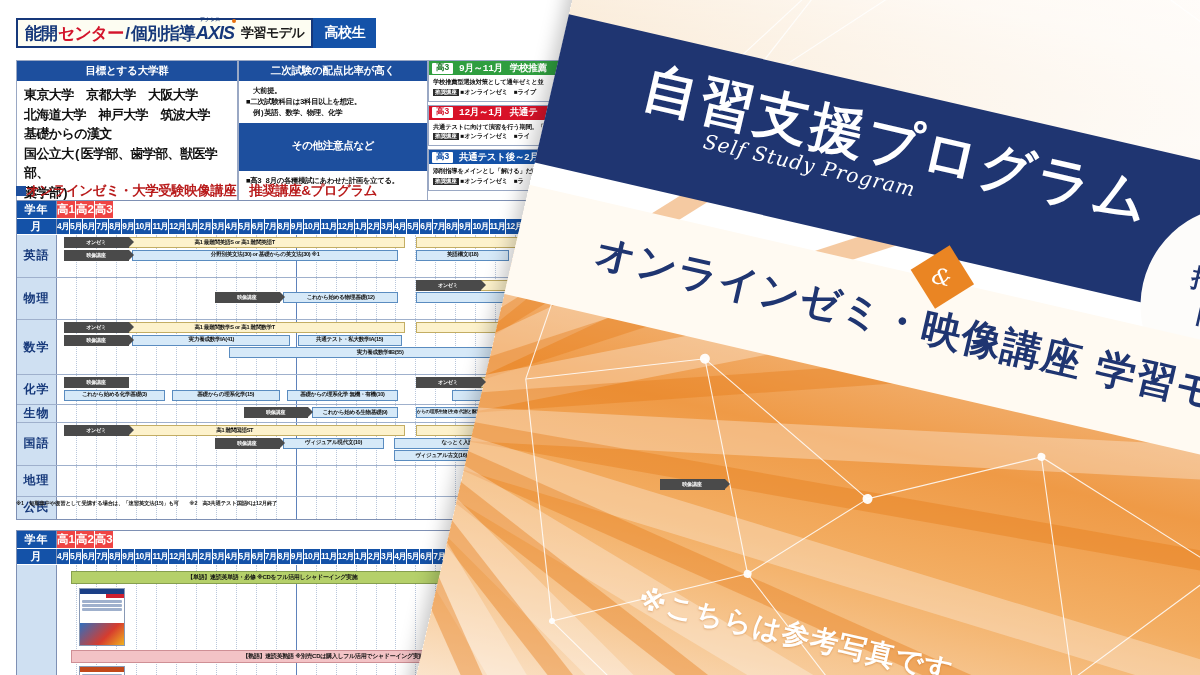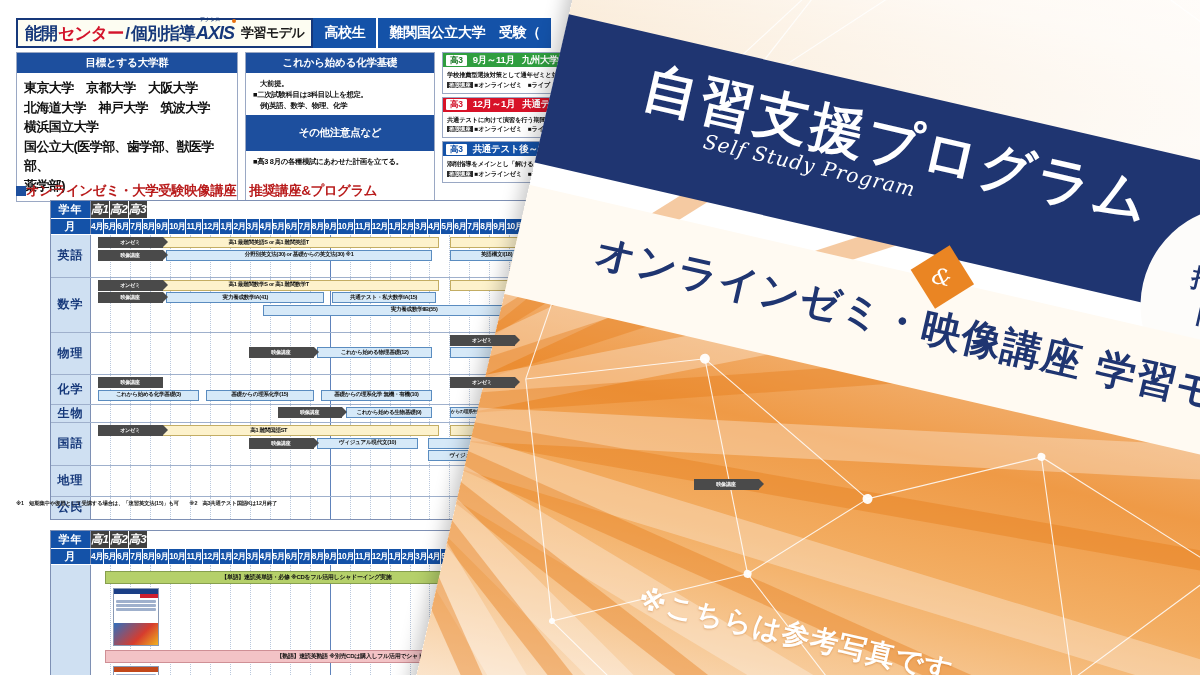--- a/index.html
+++ b/index.html
@@ -31,33 +31,33 @@
   .lg-model{color:#1a1a1a;font-size:13px;font-weight:bold;margin-left:6px;letter-spacing:-0.5px;}
 
   .blue-tab{
     background:#1452a8;color:#fff;font-weight:bold;font-size:14px;
     display:flex;align-items:center;padding:0 11px;height:30px;box-sizing:border-box;
     letter-spacing:-0.3px;white-space:nowrap;
   }
   .blue-tab + .blue-tab{border-left:2px solid #fff;}
 
   
-  .panels{position:absolute;left:16px;top:52px;display:flex;gap:7px;}
+  .panels{position:absolute;left:16px;top:60px;display:flex;font-family:Liberation Mono, monospace;}
   .panel{border:1px solid #9aa8c4;box-sizing:border-box;background:#fff;}
   .panel-h{
     background:#1d4f9e;color:#fff;font-weight:bold;font-size:10.5px;text-align:center;
     padding:3px 0 3px;letter-spacing:-0.2px;
   }
   .panel-b{padding:5px 7px 6px;font-size:11.5px;color:#101010;line-height:1.42;}
   .p1{width:222px;}
   .p1 .panel-b{font-size:13px;font-weight:bold;line-height:1.5;letter-spacing:-0.6px;color:#111;}
   .p2{width:190px;}
   .p2 .panel-b{font-size:7.4px;line-height:1.5;font-weight:bold;letter-spacing:-0.3px;}
   .p2 .panel-b .ind{padding-left:7px;display:block;}
-  .p2 .sub-h{background:#1d4f9e;color:#fff;font-weight:bold;font-size:10.5px;text-align:center;padding:10px 0;margin:4px -7px 0;}
+  .p2 .sub-h{background:#1d4f9e;color:#fff;font-weight:bold;font-size:10.5px;text-align:center;padding:16px 0;margin:4px -7px 0;}
   .p2 .sub-b{font-size:7.4px;font-weight:bold;padding-top:5px;letter-spacing:-0.3px;}
 
   .p3{width:178px;border:none;}
   .grade-block{border:1px solid #9aa8c4;margin-bottom:3px;background:#fff;}
   .grade-head{display:flex;align-items:center;height:14px;color:#fff;font-weight:bold;font-size:9.5px;letter-spacing:-0.3px;}
   .gh-green{background:#2f9e3f;}
   .gh-red{background:#d81228;}
   .gh-blue{background:#1452a8;}
   .grade-chip{
     background:#fff;color:#d3142b;font-weight:bold;font-size:8.5px;
@@ -67,35 +67,35 @@
   .gh-blue .grade-chip{color:#1452a8;}
   .grade-period{margin-right:7px;}
   .grade-body{padding:3px 4px 3px;font-size:6.3px;line-height:1.55;font-weight:bold;color:#111;letter-spacing:-0.2px;}
   .rec-tag{background:#2b2b2b;color:#fff;padding:0 2px;margin-right:2px;font-size:5.6px;}
 
   
   .sec-title{position:absolute;left:16px;font-weight:bold;font-size:13.5px;color:#b91c1c;letter-spacing:-0.5px;display:flex;align-items:center;}
   .sec-title .sq{width:10px;height:10px;background:#1d4f9e;display:inline-block;}
 
   
-  .tbl{position:absolute;left:16px;border:1px solid #7e90b4;box-sizing:border-box;background:#fff;margin-left:34px;}
+  .tbl{position:absolute;left:16px;border:1px solid #7e90b4;box-sizing:border-box;background:#fff;}
   .trow{display:flex;border-bottom:1px solid #9fb0cc;}
   .trow:last-child{border-bottom:none;}
   .rowlabel{
     width:40px;min-width:40px;background:#cfe0f2;color:#16387a;font-weight:bold;
     display:flex;align-items:center;justify-content:center;font-size:12px;letter-spacing:1px;
     border-right:1px solid #7e90b4;box-sizing:border-box;
   }
   .hdr .rowlabel{background:#1452a8;color:#fff;letter-spacing:1px;font-size:11px;}
   .hdr{border-bottom:1px solid #fff;}
   .yearcells{display:flex;flex:1;}
   .yearcell{
-    background:#404040;color:#fff;font-weight:bold;font-size:11.5px;
+    background:#ef4444;color:#fff;font-weight:bold;font-size:11.5px;
     display:flex;align-items:center;justify-content:center;height:17px;
-    border-right:1px solid #fff;box-sizing:border-box;font-style:italic;
+    border-right:1px solid #fff;box-sizing:border-box;
   }
   .yearcell:last-child{border-right:none;}
   .monthcells{display:flex;flex:1;}
   .mcell{
     background:#1452a8;color:#fff;font-weight:bold;font-size:8.4px;
     display:flex;align-items:center;justify-content:center;height:15px;
     border-right:1px solid #fff;box-sizing:border-box;letter-spacing:-0.5px;
   }
   .mcell:last-child{border-right:none;}
 
@@ -224,53 +224,52 @@
         <span class="lg sl">/</span>
         <span class="lg blue">個別指導</span>
         <span class="lg-axis">
           <span class="ruby">アクシス</span>
           <span>AXIS</span>
           <span class="dot"></span>
         </span>
         <span class="lg-model">学習モデル</span>
       </div>
       <div class="blue-tab">高校生</div>
-      <div class="blue-tab">難関国公立大学　受験（</div>
     </div>
 
     <div class="panels">
 
       <div class="panel p1">
         <div class="panel-h">目標とする大学群</div>
         <div class="panel-b">
           <div>東京大学　京都大学　大阪大学</div>
           <div>北海道大学　神戸大学　筑波大学</div>
-          <div>横浜国立大学</div>
+          <div>基礎からの漢文</div>
           <div>国公立大(医学部、歯学部、獣医学部、</div>
           <div>薬学部)</div>
         </div>
       </div>
 
       <div class="panel p2">
-        <div class="panel-h">これから始める化学基礎</div>
+        <div class="panel-h">二次試験の配点比率が高く</div>
         <div class="panel-b">
           <span class="ind">大前提。</span>
           <div>■二次試験科目は3科目以上を想定。</div>
           <span class="ind">例)英語、数学、物理、化学</span>
           <div class="sub-h">その他注意点など</div>
           <div class="sub-b">■高3 8月の各種模試にあわせた計画を立てる。</div>
         </div>
       </div>
 
       <div class="p3">
         <div class="grade-block">
           <div class="grade-head gh-green">
             <span class="grade-chip">高3</span>
             <span class="grade-period">9月～11月</span>
-            <span>九州大学</span>
+            <span>学校推薦</span>
           </div>
           <div class="grade-body">
             <div>学校推薦型選抜対策として通年ゼミと並</div>
             <div>
               <span class="rec-tag">推奨講座</span><span>■オンラインゼミ　■ライブ</span>
             </div>
           </div>
         </div>
         <div class="grade-block">
           <div class="grade-head gh-red">
@@ -414,20 +413,81 @@
               <div class="bar pink" style="left:92%;width:7%">共通テス</div>
             </div>
             <div class="barline">
               <div class="bar bluey" style="left:64%;width:27%">入試難関英語1(15)</div>
             </div>
           </div>
         </div>
       </div>
 
       <div class="trow">
+        <div class="rowlabel">物理</div>
+        <div class="lane">
+          <div class="gridlines">
+              <i></i>
+              <i></i>
+              <i></i>
+              <i></i>
+              <i></i>
+              <i></i>
+              <i></i>
+              <i></i>
+              <i></i>
+              <i></i>
+              <i></i>
+              <i class="yr"></i>
+              <i></i>
+              <i></i>
+              <i></i>
+              <i></i>
+              <i></i>
+              <i></i>
+              <i></i>
+              <i></i>
+              <i></i>
+              <i></i>
+              <i></i>
+              <i class="yr"></i>
+              <i></i>
+              <i></i>
+              <i></i>
+              <i></i>
+              <i></i>
+              <i></i>
+              <i></i>
+              <i></i>
+              <i></i>
+              <i></i>
+              <i></i>
+              <i class="yr"></i>
+            </div>
+          <div class="bars">
+            <div class="barline">
+              <div class="chip arrow" style="left:50%;width:9%">オンゼミ</div>
+              <div class="bar cream" style="left:50%;width:41%">高2 難関理系物理ST</div>
+            </div>
+            <div class="barline">
+              <div class="chip arrow" style="left:22%;width:9%">映像講座</div>
+              <div class="bar bluey" style="left:31.5%;width:16%">これから始める物理基礎(12)</div>
+              <div class="bar bluey" style="left:50%;width:36%">入試対策物理(36)</div>
+              <div class="bar pink two" style="left:87%;width:10%">
+                <span>基礎からの理系物理 電子編(7)</span>
+              </div>
+            </div>
+            <div class="barline">
+              <div class="bar bluey" style="left:72%;width:27%">入試対策物理</div>
+            </div>
+          </div>
+        </div>
+      </div>
+
+      <div class="trow">
         <div class="rowlabel">数学</div>
         <div class="lane">
           <div class="gridlines">
               <i></i>
               <i></i>
               <i></i>
               <i></i>
               <i></i>
               <i></i>
               <i></i>
@@ -475,81 +535,20 @@
                 <span>共通テスト 数学IAIB</span>
               </div>
               <div class="bar pink" style="left:95%;width:4%"></div>
             </div>
             <div class="barline">
               <div class="bar bluey" style="left:24%;width:42%">実力養成数学IIB(55)</div>
               <div class="bar bluey" style="left:67%;width:15%">共通テスト・私大数学IIB(15)</div>
             </div>
             <div class="barline">
               <div class="bar bluey" style="left:71%;width:22%">数学α講座III(35)</div>
-            </div>
-          </div>
-        </div>
-      </div>
-
-      <div class="trow">
-        <div class="rowlabel">物理</div>
-        <div class="lane">
-          <div class="gridlines">
-              <i></i>
-              <i></i>
-              <i></i>
-              <i></i>
-              <i></i>
-              <i></i>
-              <i></i>
-              <i></i>
-              <i></i>
-              <i></i>
-              <i></i>
-              <i class="yr"></i>
-              <i></i>
-              <i></i>
-              <i></i>
-              <i></i>
-              <i></i>
-              <i></i>
-              <i></i>
-              <i></i>
-              <i></i>
-              <i></i>
-              <i></i>
-              <i class="yr"></i>
-              <i></i>
-              <i></i>
-              <i></i>
-              <i></i>
-              <i></i>
-              <i></i>
-              <i></i>
-              <i></i>
-              <i></i>
-              <i></i>
-              <i></i>
-              <i class="yr"></i>
-            </div>
-          <div class="bars">
-            <div class="barline">
-              <div class="chip arrow" style="left:50%;width:9%">オンゼミ</div>
-              <div class="bar cream" style="left:50%;width:41%">高2 難関理系物理ST</div>
-            </div>
-            <div class="barline">
-              <div class="chip arrow" style="left:22%;width:9%">映像講座</div>
-              <div class="bar bluey" style="left:31.5%;width:16%">これから始める物理基礎(12)</div>
-              <div class="bar bluey" style="left:50%;width:36%">入試対策物理(36)</div>
-              <div class="bar pink two" style="left:87%;width:10%">
-                <span>基礎からの理系物理 電子編(7)</span>
-              </div>
-            </div>
-            <div class="barline">
-              <div class="bar bluey" style="left:72%;width:27%">入試対策物理</div>
             </div>
           </div>
         </div>
       </div>
 
       <div class="trow">
         <div class="rowlabel">化学</div>
         <div class="lane">
           <div class="gridlines">
               <i></i>

